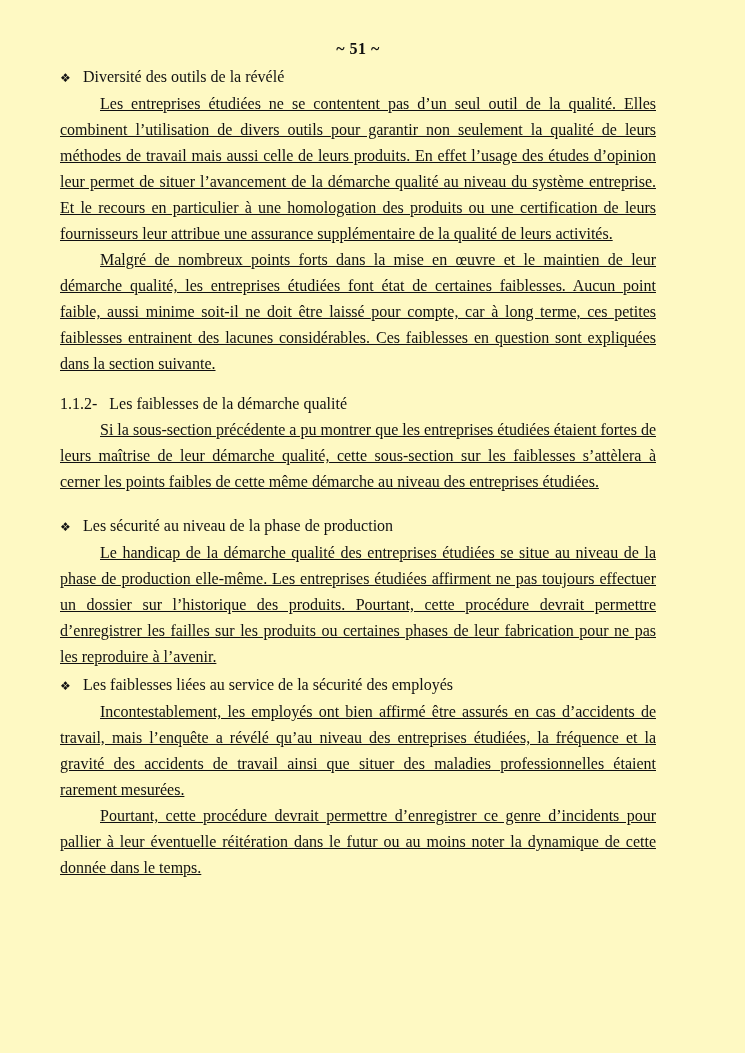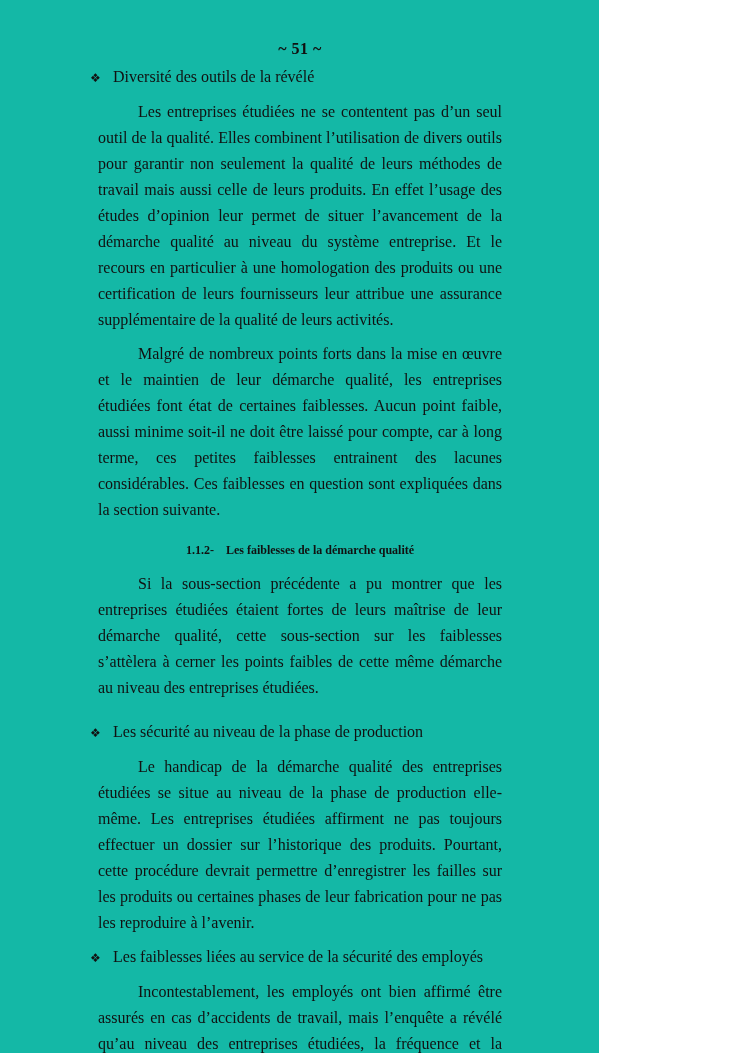--- a/index.html
+++ b/index.html
@@ -3,24 +3,24 @@
 <meta charset="utf-8">
 <style>
   html, body {
     margin: 0;
     padding: 0;
     background: #ffffff;
   }
   .page {
     position: relative;
     box-sizing: border-box;
-    width: 599px;
+    width: 745px;
     height: 1053px;
-    background: #14b8a6;
-    padding: 36px 89px 0 90px;
+    background: #fef9c3;
+    padding: 36px 89px 0 60px;
     font-family: "Liberation Serif", "DejaVu Serif", serif;
     font-size: 16px;
     line-height: 26px;
     color: #111111;
     overflow: hidden;
   }
   .page-number {
     text-align: center;
     font-weight: bold;
     letter-spacing: 0.5px;
@@ -36,29 +36,30 @@
   .bullet-glyph {
     flex: none;
     width: 23px;
     font-family: "DejaVu Sans", sans-serif;
     font-size: 12px;
   }
   .bullet-label {
     flex: 1;
   }
   .para {
-    margin: 8px;
+    margin: 0;
     text-align: justify;
     text-indent: 40px;
+    text-decoration: underline;
   }
   .heading {
     margin: 14px 0 0 0;
-    font-size: 12px;
-    font-weight: bold;
-    text-align: center;
+    font-size: 16px;
+    font-weight: normal;
+    text-align: left;
   }
   .heading .heading-number {
     margin-right: 12px;
   }
 </style>
 </head>
 <body>
 
 <div class="page">
 
@@ -84,16 +85,17 @@
     <span class="bullet-label">Les sécurité au niveau de la phase de production</span>
   </div>
 
   <p class="para">Le handicap de la démarche qualité des entreprises étudiées se situe au niveau de la phase de production elle-même. Les entreprises étudiées affirment ne pas toujours effectuer un dossier sur l’historique des produits. Pourtant, cette procédure devrait permettre d’enregistrer les failles sur les produits ou certaines phases de leur fabrication pour ne pas les reproduire à l’avenir.</p>
 
   <div class="bullet-item">
     <span class="bullet-glyph">❖</span>
     <span class="bullet-label">Les faiblesses liées au service de la sécurité des employés</span>
   </div>
 
-  <p class="para">Incontestablement, les employés ont bien affirmé être assurés en cas d’accidents de travail, mais l’enquête a révélé qu’au niveau des entreprises étudiées, la fréquence et la gravité des accidents de garantir ainsi que celles des maladies professionnelles étaient rarement mesurées.</p>
+  <p class="para">Incontestablement, les employés ont bien affirmé être assurés en cas d’accidents de travail, mais l’enquête a révélé qu’au niveau des entreprises étudiées, la fréquence et la gravité des accidents de travail ainsi que situer des maladies professionnelles étaient rarement mesurées.</p>
 
+  <p class="para">Pourtant, cette procédure devrait permettre d’enregistrer ce genre d’incidents pour pallier à leur éventuelle réitération dans le futur ou au moins noter la dynamique de cette donnée dans le temps.</p>
 
 </div>
 
 </body></html>

